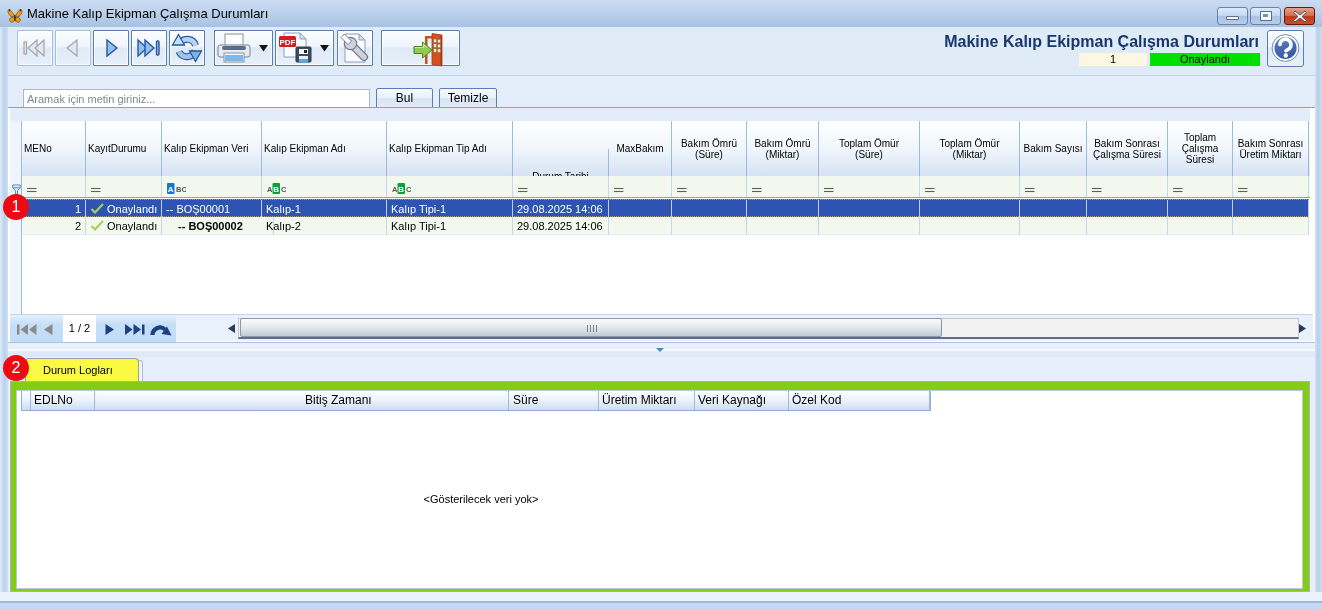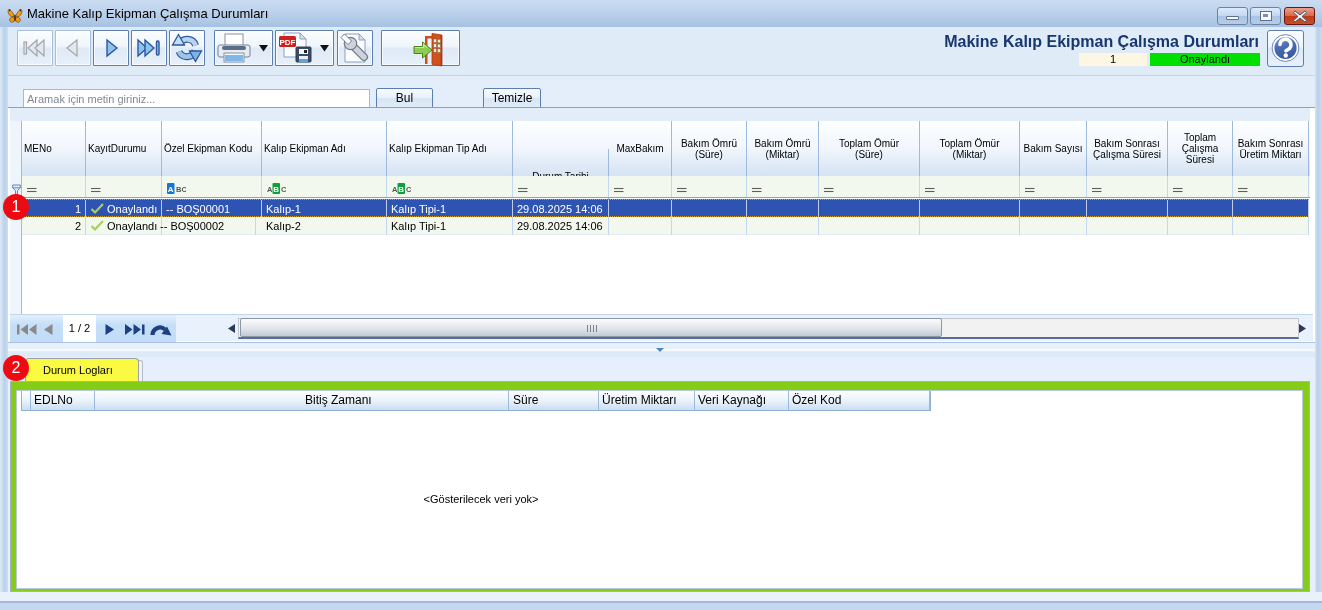--- a/index.html
+++ b/index.html
@@ -42,21 +42,21 @@
 #okbox { position:absolute; left:1150px; top:53px; width:110px; height:13px; background:#00e000; font-size:11px; text-align:center; line-height:13px; color:#000; }
 #helpbtn { position:absolute; left:1267px; top:30px; width:37px; height:37px; border-radius:3px; border:1px solid #5c7eae;
   background:linear-gradient(180deg,#fbfdfe 0%,#eff5fc 45%,#dfeaf7 50%,#e7f0fa 100%); }
 
 
 #searchbar { position:absolute; left:8px; top:76px; width:1307px; height:31px; background:#e4eefa; }
 #searchinput { position:absolute; left:15px; top:13px; width:347px; height:20px; background:#fff; border:1px solid #aeb8c4; font-size:11px; color:#808890; line-height:18px; padding-left:3px; }
 .sbtn { position:absolute; top:12px; height:21px; border:1px solid #5c7eae; border-radius:2px; font-size:12px; color:#000; text-align:center;
   background:linear-gradient(180deg,#f6fafd 0%,#e9f1fa 45%,#d7e5f4 50%,#e2edf8 100%); line-height:19px; }
 #btn-bul { left:368px; width:57px; }
-#btn-temizle { left:431px; width:58px;margin-left:44px; }
+#btn-temizle { left:431px; width:58px; }
 
 
 #gridtop { position:absolute; left:8px; top:107px; width:1307px; height:236px; background:#fff; border-top:1px solid #7fa3cc; border-bottom:1px solid #aac4e0; }
 #gband { position:absolute; left:2px; top:0px; width:1300px; height:13px; background:#e2edf9; }
 #ghead { position:absolute; left:2px; top:13px; width:1300px; height:55px; background:linear-gradient(180deg,#feffff 0%,#f0f6fc 50%,#d5e3f4 100%); }
 .gcol { position:absolute; top:0; height:55px; border-right:1px solid #9dbbe0; font-size:10px; color:#000; display:flex; align-items:center; }
 .gcol.lft { justify-content:flex-start; padding-left:2px; white-space:nowrap; }
 .gcol.ctr { justify-content:center; text-align:center; }
 #gfilter { position:absolute; left:2px; top:68px; width:1300px; height:22px; background:#f2f8ee; border-bottom:1px solid #7fa3cc; }
 .fcell { position:absolute; top:0; height:21px; border-right:1px solid #c2d8ee; }
@@ -258,21 +258,21 @@
   <div id="gridtop">
     <div id="gband"></div>
     <div id="ghead">
         <div class="gcol lft" style="left: 12px; width: 64px;">
           <div style="width:100%">MENo</div>
         </div>
         <div class="gcol lft" style="left: 76px; width: 76px;">
           <div style="width:100%">KayıtDurumu</div>
         </div>
         <div class="gcol lft" style="left: 152px; width: 100px;">
-          <div style="width:100%">Özel Ekipman Kodu</div>
+          <div style="width:100%">Kalıp Ekipman Veri</div>
         </div>
         <div class="gcol lft" style="left: 252px; width: 125px;">
           <div style="width:100%">Kalıp Ekipman Adı</div>
         </div>
         <div class="gcol lft" style="left: 377px; width: 126px;">
           <div style="width:100%">Kalıp Ekipman Tip Adı</div>
         </div>
         <div class="gcol ctr" style="left: 503px; width: 96px; margin-top: 28px;">
           <div style="width:100%">Durum Tarihi</div>
         </div>
@@ -447,21 +447,21 @@
         <div class="gcell" style="left: 998px; width: 67px;"></div>
         <div class="gcell" style="left: 1065px; width: 81px;"></div>
         <div class="gcell" style="left: 1146px; width: 65px;"></div>
         <div class="gcell" style="left: 1211px; width: 76px;"></div>
       </div>
     <div class="grow" id="row2">
         <div class="gcell" style="left: 0px; width: 64px; text-align: right;">2</div>
         <div class="gcell" style="left: 64px; width: 76px;"><span style="position:relative;top:2px"><svg width="14" height="12" viewBox="0 0 14 12">
               <path d="M1.5 6 L5 9.5 L13 1" fill="none" stroke="#a8d154" stroke-width="2.2"></path>
             </svg></span> Onaylandı</div>
-        <div class="gcell" style="left: 134px; width: 100px;">-- BOŞ00002</div>
+        <div class="gcell" style="left: 152px; width: 100px; font-weight: bold;">-- BOŞ00002</div>
         <div class="gcell" style="left: 240px; width: 125px;">Kalıp-2</div>
         <div class="gcell" style="left: 365px; width: 126px;">Kalıp Tipi-1</div>
         <div class="gcell" style="left: 491px; width: 96px;">29.08.2025 14:06</div>
         <div class="gcell" style="left: 587px; width: 63px;"></div>
         <div class="gcell" style="left: 650px; width: 75px;"></div>
         <div class="gcell" style="left: 725px; width: 72px;"></div>
         <div class="gcell" style="left: 797px; width: 101px;"></div>
         <div class="gcell" style="left: 898px; width: 100px;"></div>
         <div class="gcell" style="left: 998px; width: 67px;"></div>
         <div class="gcell" style="left: 1065px; width: 81px;"></div>

